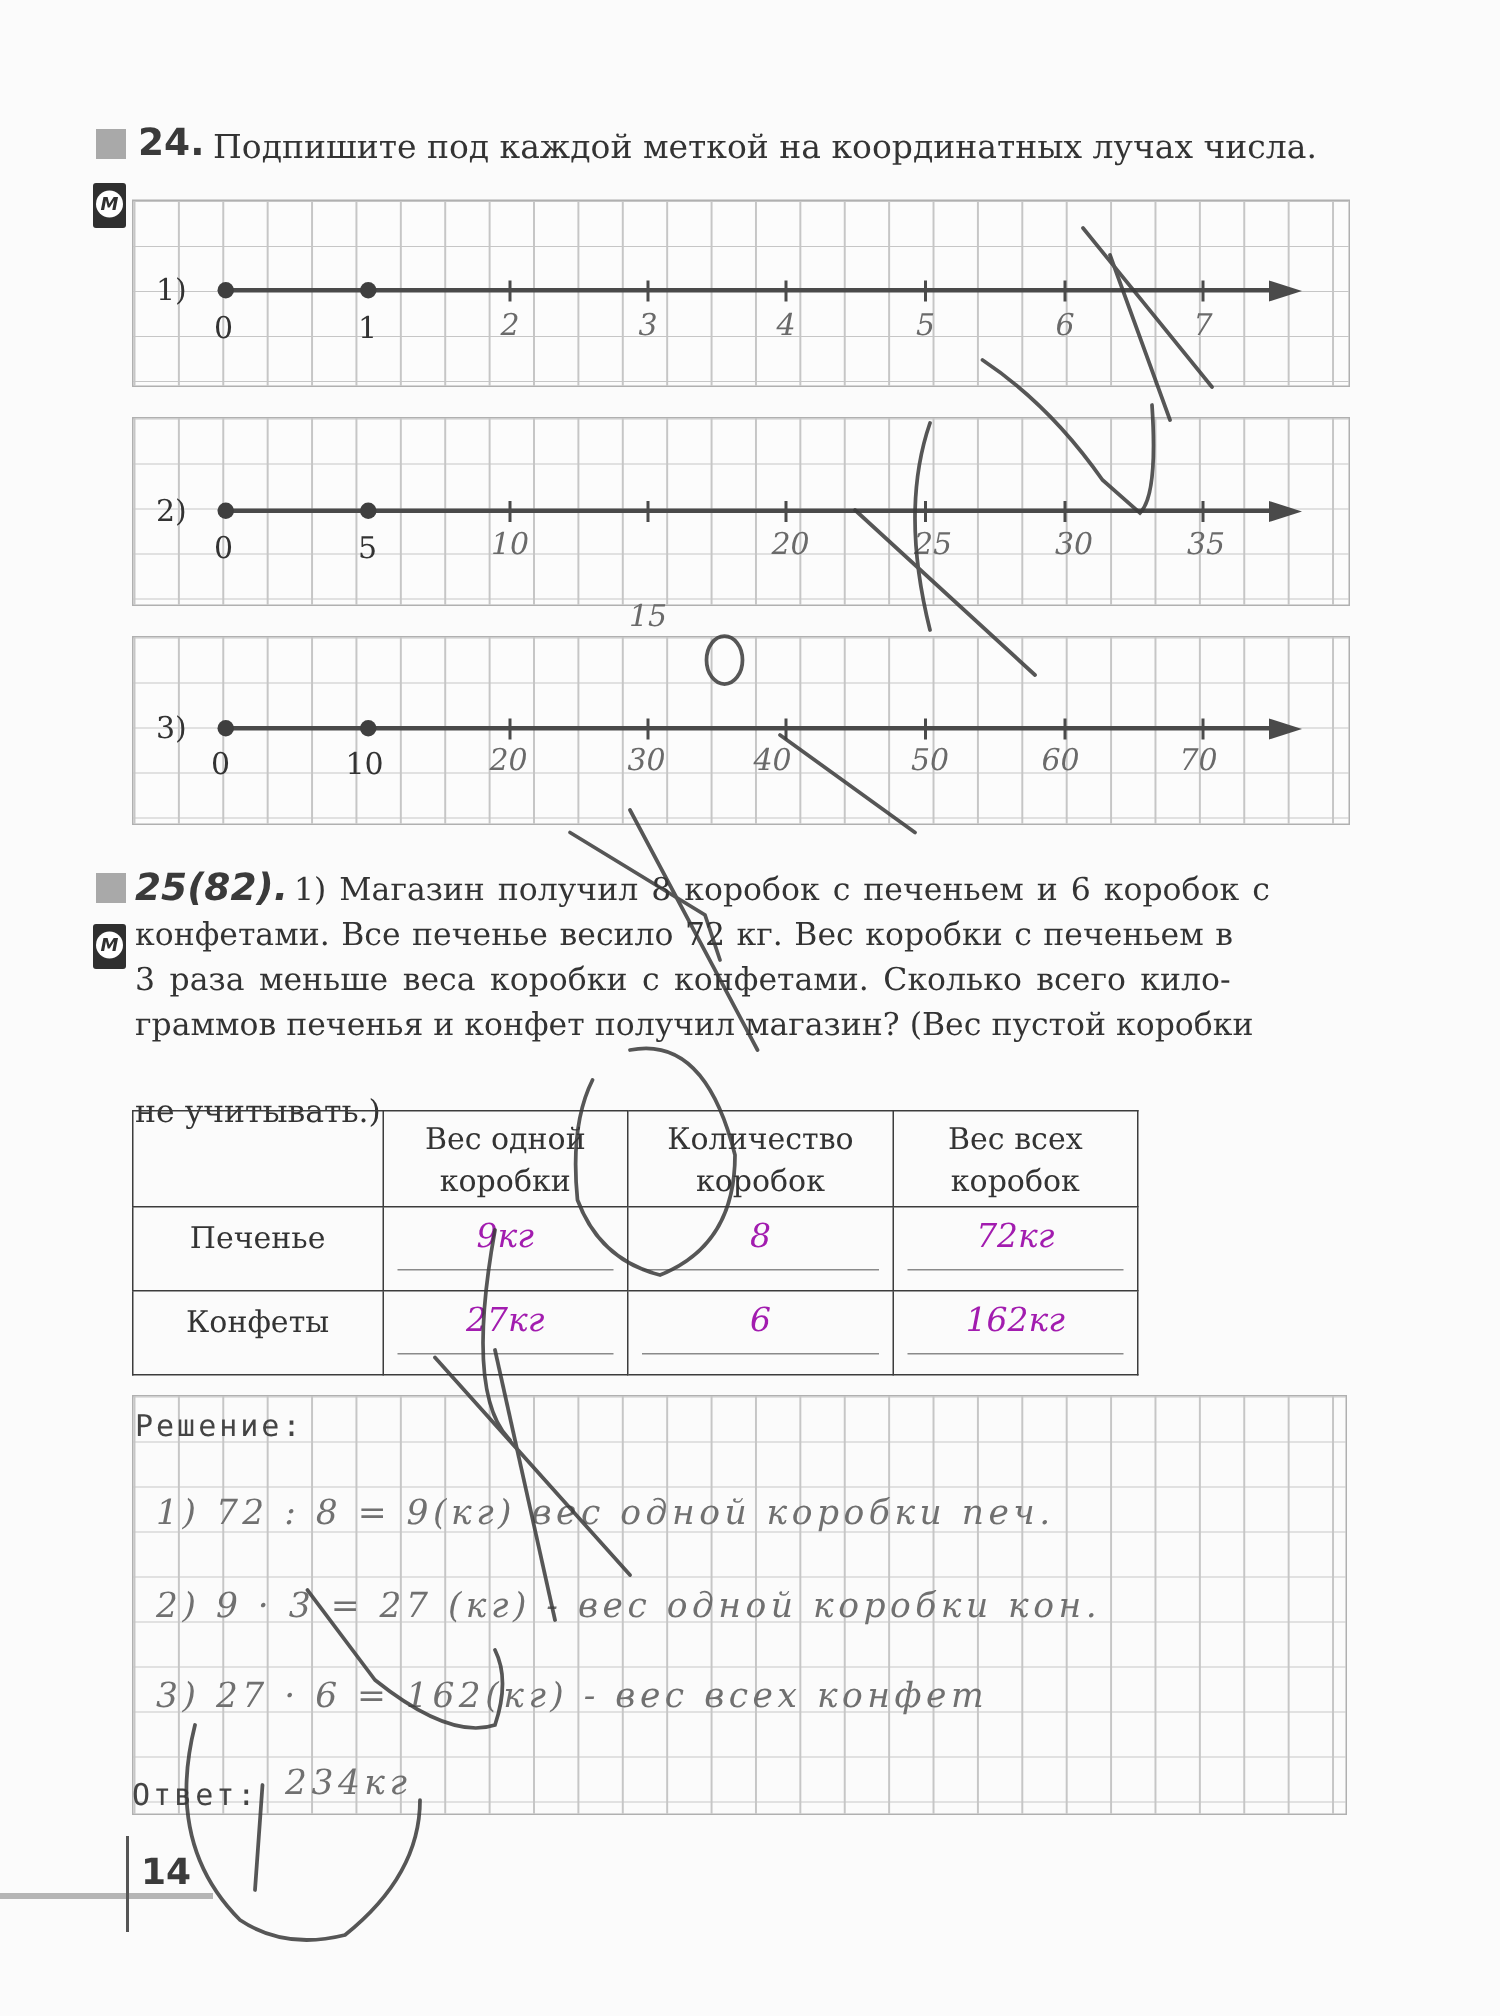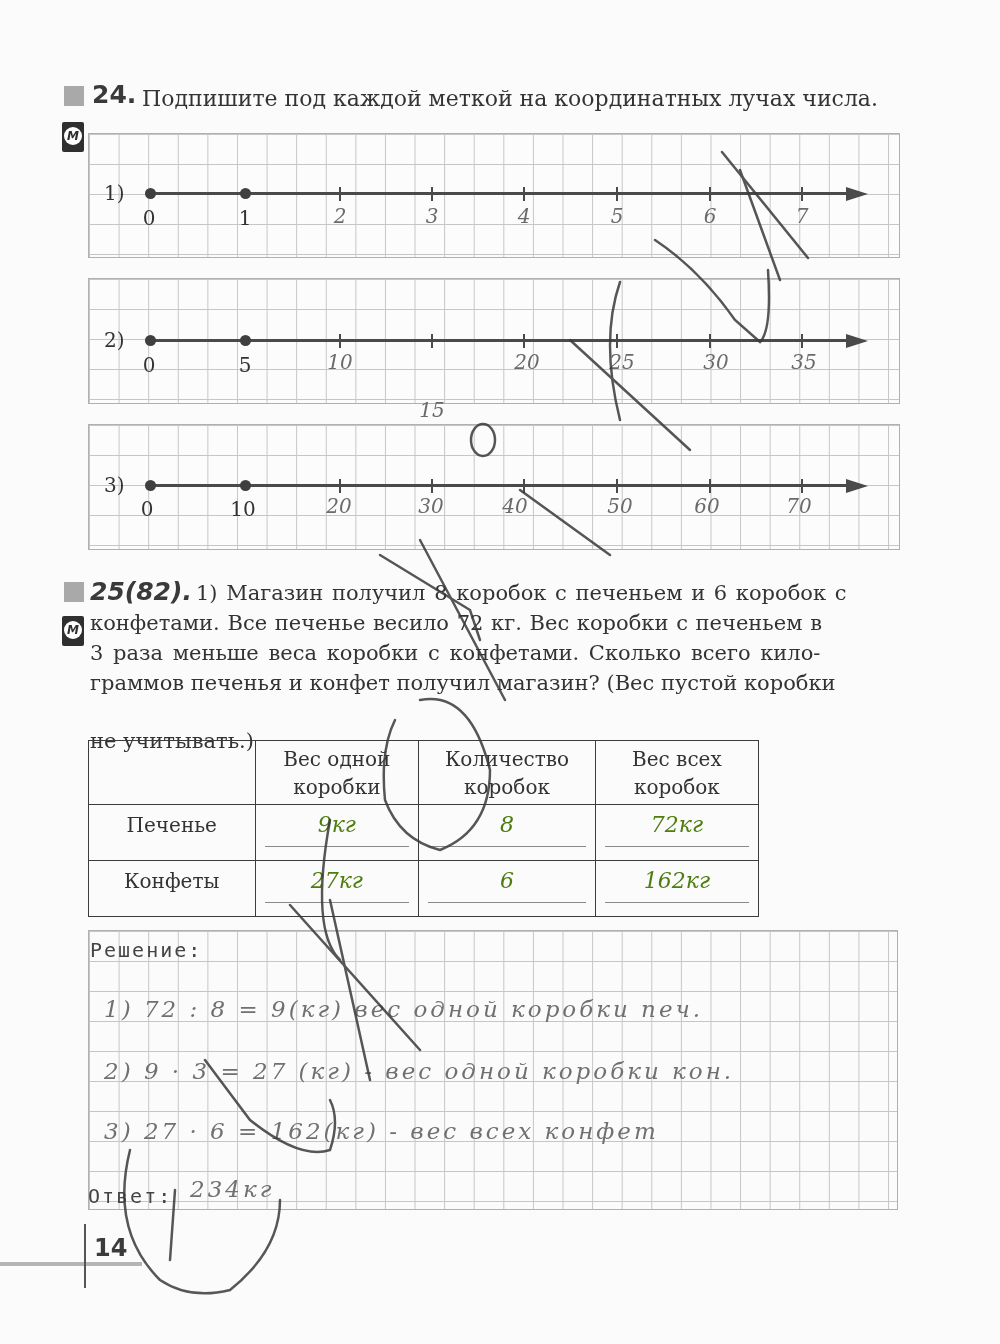--- a/index.html
+++ b/index.html
@@ -17,21 +17,21 @@
     background-size:29.6px 30px;background-color:#fcfcfc;}
   .axis{position:absolute;height:3px;background:#4a4a4a;}
   .arrow{position:absolute;width:0;height:0;border-top:7px solid transparent;border-bottom:7px solid transparent;border-left:22px solid #4a4a4a;}
   .dot{position:absolute;width:11px;height:11px;border-radius:50%;background:#3f3f3f;}
   .tick{position:absolute;width:2px;height:14px;background:#4a4a4a;}
   .row-label{position:absolute;font-size:20px;color:#333;}
   .printed-num{position:absolute;font-size:20px;color:#333;transform:translateX(-50%);}
   .hand-num{position:absolute;font:italic 20px "DejaVu Serif",serif;color:#6a6a6a;transform:translateX(-50%);}
   table.t{position:absolute;left:88px;top:740px;width:671px;border-collapse:collapse;}
   table.t td{border:1.5px solid #3c3c3c;font-size:20px;color:#333;text-align:center;vertical-align:top;}
-  .hw{font:italic 22px "DejaVu Serif",serif;color:#4d7c0f;display:block;margin:6px 8px 6px;border-bottom:1.5px solid #8a8a8a;height:34px;}
+  .hw{font:italic 22px "DejaVu Serif",serif;color:#a21caf;display:block;margin:6px 8px 6px;border-bottom:1.5px solid #8a8a8a;height:34px;}
   .sol-grid{position:absolute;left:88px;top:930px;width:808px;height:278px;border:1.5px solid #b0b0b0;
     background-image:linear-gradient(to right,#c6c6c6 1px,transparent 1px),linear-gradient(to bottom,#c6c6c6 1px,transparent 1px);
     background-size:29.6px 30px;}
   .mono{position:absolute;font:20px "DejaVu Sans Mono",monospace;color:#444;letter-spacing:2px;}
   .hline{position:absolute;font:italic 23px "DejaVu Serif",serif;color:#707070;letter-spacing:3px;text-align:center;}
   .page-num{position:absolute;font:bold 24px "DejaVu Sans",sans-serif;color:#3b3b3b;}
   svg.scrib{position:absolute;left:0;top:0;pointer-events:none;}
 </style>
 </head>
 <body>

